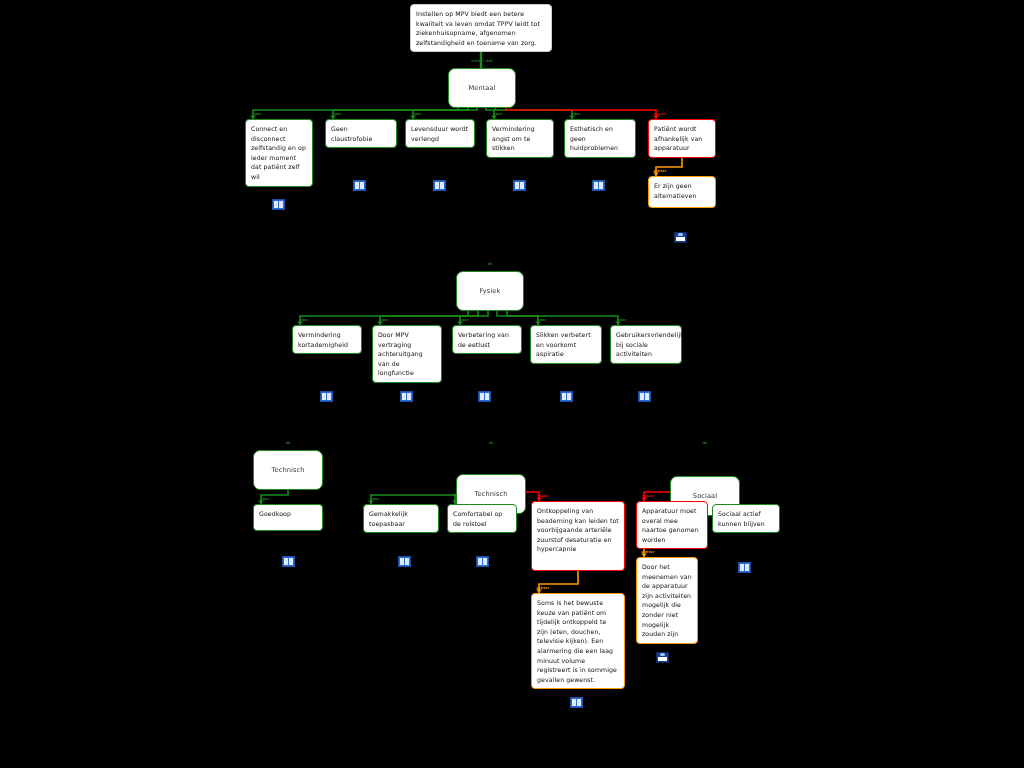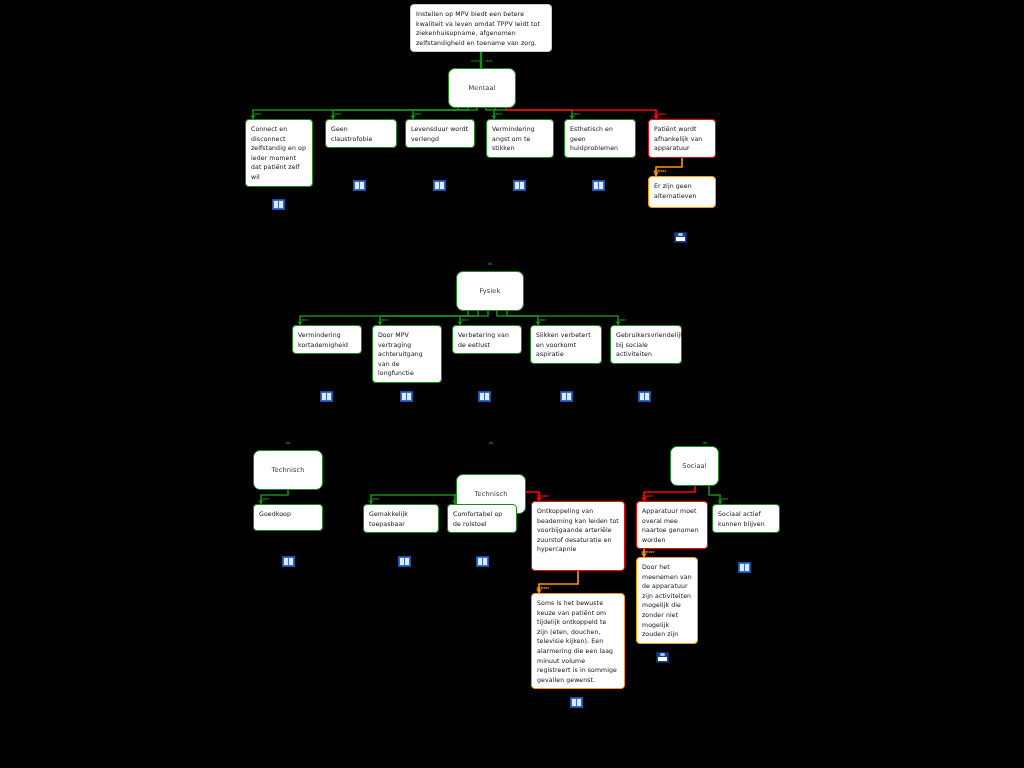--- a/index.html
+++ b/index.html
@@ -132,21 +132,21 @@
       <div class="edge-label el-con" style="left: 648px; top: 495px;">tegen</div>
       <div class="edge-label el-note" style="left: 648px; top: 551px;">achter</div>
       <div class="edge-label el-pro" style="left: 724px; top: 498px;">voor</div>
     </div>
   <div id="nodes">
       <div class="node top" style="left: 410px; top: 4px; width: 142px; min-height: 40px;">Instellen op MPV biedt een betere kwaliteit va leven omdat TPPV leidt tot ziekenhuisopname, afgenomen zelfstandigheid en toename van zorg.</div>
       <div class="node root" style="left: 448px; top: 68px; width: 68px; min-height: 27px;">Mentaal</div>
       <div class="node root" style="left: 456px; top: 271px; width: 68px; min-height: 27px;">Fysiek</div>
       <div class="node root" style="left: 253px; top: 450px; width: 70px; min-height: 27px;">Technisch</div>
       <div class="node root" style="left: 456px; top: 474px; width: 70px; min-height: 27px;">Technisch</div>
-      <div class="node root" style="left: 670px; top: 446px; width: 49px; min-height: 27px;">Sociaal</div>
+      <div class="node root" style="left: 670px; top: 476px; width: 70px; min-height: 27px;">Sociaal</div>
       <div class="node " style="left: 245px; top: 119px; width: 68px; min-height: 50px;">Connect en disconnect zelfstandig en op ieder moment dat patiënt zelf wil</div>
       <div class="node " style="left: 325px; top: 119px; width: 72px; min-height: 27px;">Geen claustrofobie</div>
       <div class="node " style="left: 405px; top: 119px; width: 70px; min-height: 27px;">Levensduur wordt verlengd</div>
       <div class="node " style="left: 486px; top: 119px; width: 68px; min-height: 27px;">Vermindering angst om te stikken</div>
       <div class="node " style="left: 564px; top: 119px; width: 72px; min-height: 27px;">Esthetisch en geen huidproblemen</div>
       <div class="node con" style="left: 648px; top: 119px; width: 68px; min-height: 38px;">Patiënt wordt afhankelijk van apparatuur</div>
       <div class="node note" style="left: 648px; top: 176px; width: 68px; min-height: 32px;">Er zijn geen alternatieven</div>
       <div class="node " style="left: 292px; top: 325px; width: 70px; min-height: 27px;">Vermindering kortademigheid</div>
       <div class="node " style="left: 372px; top: 325px; width: 70px; min-height: 46px;">Door MPV vertraging achteruitgang van de longfunctie</div>
       <div class="node " style="left: 452px; top: 325px; width: 70px; min-height: 27px;">Verbetering van de eetlust</div>

